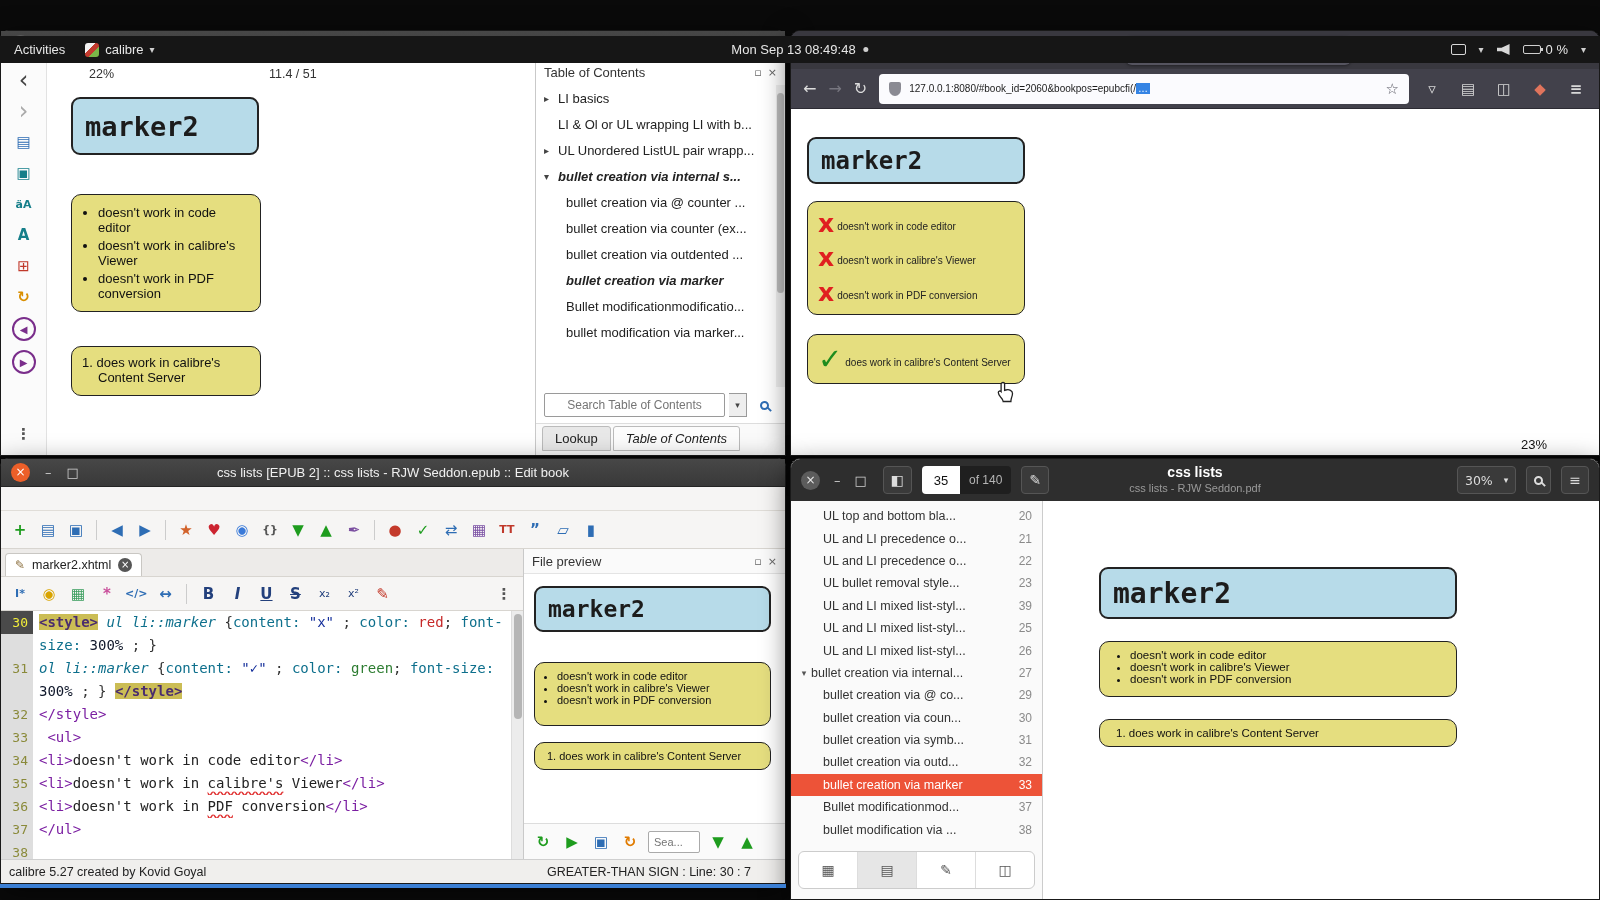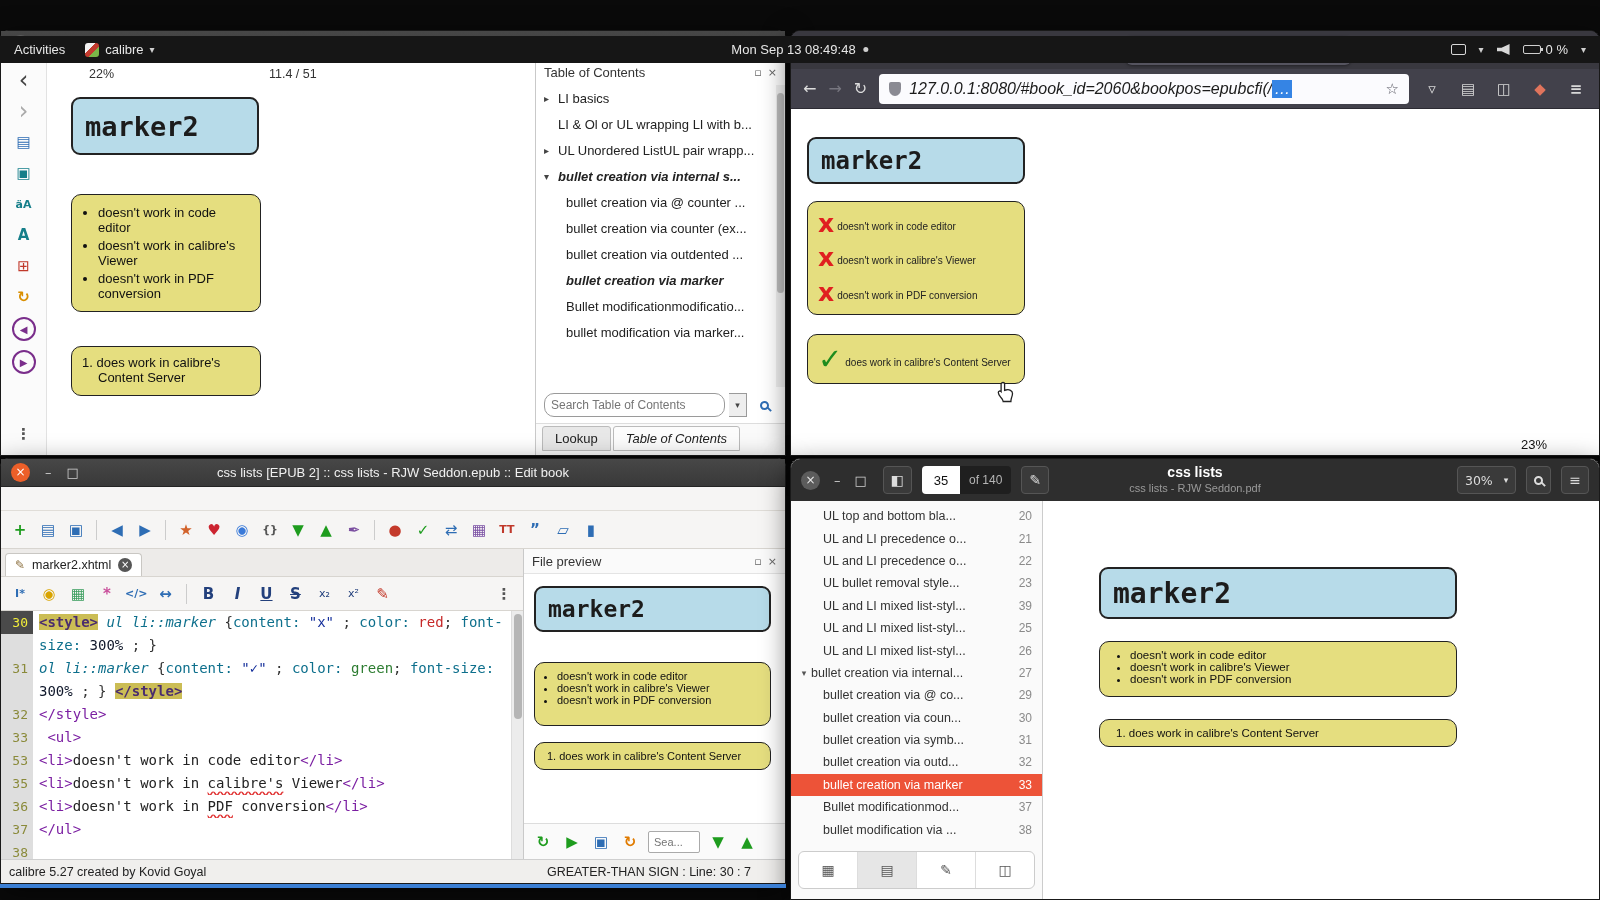--- a/index.html
+++ b/index.html
@@ -65,21 +65,21 @@
   .toc-list{flex:1;overflow:hidden;position:relative;}
   .toc-item{height:26px;display:flex;align-items:center;font-size:13px;color:#222;padding-left:8px;}
   .toc-arrow{width:14px;color:#444;font-size:10px;font-family:"DejaVu Sans",sans-serif;}
   .toc-item.noarrow{padding-left:8px;}
   .toc-item.child{padding-left:30px;}
   .toc-item.child .toc-arrow{width:0;}
   .toc-item.bi .toc-label{font-weight:bold;font-style:italic;}
   .toc-scroll{position:absolute;right:0;top:0;bottom:0;width:9px;background:#f0f0f0;}
   .toc-scroll .thumb{position:absolute;top:8px;right:1px;width:7px;height:200px;background:#bdbdbd;border-radius:4px;}
   .toc-search{height:36px;display:flex;align-items:center;gap:4px;padding:0 8px;}
-  .toc-search input{flex:1;height:24px;border:1px solid #9a9a9a;border-radius:10px;padding:0 6px;font-size:12px;font-family:"Liberation Sans",sans-serif;color:#333;}
+  .toc-search input{flex:1;height:24px;border:1px solid #9a9a9a;border-radius:2px;padding:0 6px;font-size:12px;font-family:"Liberation Sans",sans-serif;color:#333;text-align:center;}
   .combo-btn{width:18px;height:24px;border:1px solid #9a9a9a;border-left:none;display:inline-flex;align-items:center;justify-content:center;font-size:9px;color:#444;background:#eee;font-family:"DejaVu Sans",sans-serif;}
   .mag-btn{color:#2e6db4;width:26px;display:inline-flex;justify-content:center;}
   .toc-tabs{height:32px;display:flex;align-items:flex-start;gap:2px;padding:2px 0 0 6px;background:#fafafa;border-top:1px solid #ddd;text-align:right;}
   .vtab{padding:4px 12px;border:1px solid #bbb;background:#e8e8e8;font-size:13px;color:#222;border-radius:3px 3px 0 0;}
   .vtab.active{background:#fcfcfc;font-style:italic;}
 
   
   .win-ff{left:790px;top:30px;width:810px;height:426px;border-radius:10px 10px 0 0;overflow:hidden;background:#42414b;}
   .ff-tabbar{height:38px;background:#39383f;display:flex;align-items:center;position:relative;padding-left:110px;}
   .ff-winbtns{position:absolute;left:12px;display:flex;align-items:center;gap:15px;}
@@ -89,21 +89,21 @@
   .fftab-close{font-size:12px;color:#bbb;font-family:"DejaVu Sans",sans-serif;}
   .fav{width:14px;height:14px;border-radius:3px;flex:none;}
   .fav-mr{background:linear-gradient(135deg,#4a7ab5 50%,#c03b2e 50%);}
   .fav-doc{background:repeating-linear-gradient(#b9b9c2 0 2px,#55545f 2px 4px);border-radius:2px;}
   .ff-newtab{color:#d6d6d6;font-size:18px;margin-left:10px;font-family:"DejaVu Sans",sans-serif;}
   .ff-navbar{height:40px;background:#42414b;display:flex;align-items:center;gap:12px;padding:0 12px;border-bottom:1px solid #2c2b33;}
   .nbi{color:#dcdcdc;font-size:16px;font-family:"DejaVu Sans",sans-serif;}
   .nbi.dim{color:#77767f;}
   .urlbar{flex:1;height:30px;background:#fbfbfe;border-radius:4px;display:flex;align-items:center;gap:8px;padding:0 10px;}
   .shield{width:12px;height:14px;background:#8a8a93;border-radius:2px 2px 50% 50%;flex:none;}
-  .urltext{flex:1;font-size:16px;color:#1b1b1b;white-space:nowrap;overflow:hidden;font-style:italic;}
+  .urltext{flex:1;font-size:10px;color:#1b1b1b;white-space:nowrap;overflow:hidden;}
   .urlsel{background:#3584e4;color:#fff;padding:1px 2px;}
   .starb{color:#5b5b66;font-size:15px;font-family:"DejaVu Sans",sans-serif;}
   .nav-icons{display:flex;align-items:center;gap:14px;}
   .ff-content{position:absolute;top:78px;left:0;right:0;bottom:0;background:#fff;}
   .ff-marker{left:16px;top:28px;width:218px;height:47px;font-size:24px;}
   .ff-fail{left:16px;top:92px;width:218px;height:114px;padding:4px 10px;display:flex;flex-direction:column;justify-content:space-around;}
   .ff-li{display:flex;align-items:center;gap:3px;}
   .ff-x{color:#e02020;font-size:25px;font-weight:bold;line-height:1;font-family:"DejaVu Sans",sans-serif;}
   .ff-t{font-size:10px;color:#222;margin-top:6px;}
   .ff-pass{left:16px;top:225px;width:218px;height:50px;padding:2px 10px;display:flex;flex-direction:column;justify-content:center;}
@@ -485,21 +485,21 @@
             </div>
             <div class="code-row">
               <span class="gut">32</span>
               <span class="ct"><span class="tk-tag">&lt;/style&gt;</span></span>
             </div>
             <div class="code-row">
               <span class="gut">33</span>
               <span class="ct"><span class="tk-tag"> &lt;ul&gt;</span></span>
             </div>
             <div class="code-row">
-              <span class="gut">53</span>
+              <span class="gut">34</span>
               <span class="ct"><span class="tk-tag">&lt;li&gt;</span><span class="tk-txt">doesn't work in code editor</span><span class="tk-tag">&lt;/li&gt;</span></span>
             </div>
             <div class="code-row">
               <span class="gut">35</span>
               <span class="ct"><span class="tk-tag">&lt;li&gt;</span><span class="tk-txt">doesn't work in </span><span class="tk-msp">calibre's</span><span class="tk-txt"> Viewer</span><span class="tk-tag">&lt;/li&gt;</span></span>
             </div>
             <div class="code-row">
               <span class="gut">36</span>
               <span class="ct"><span class="tk-tag">&lt;li&gt;</span><span class="tk-txt">doesn't work in </span><span class="tk-msp">PDF</span><span class="tk-txt"> conversion</span><span class="tk-tag">&lt;/li&gt;</span></span>
             </div>

